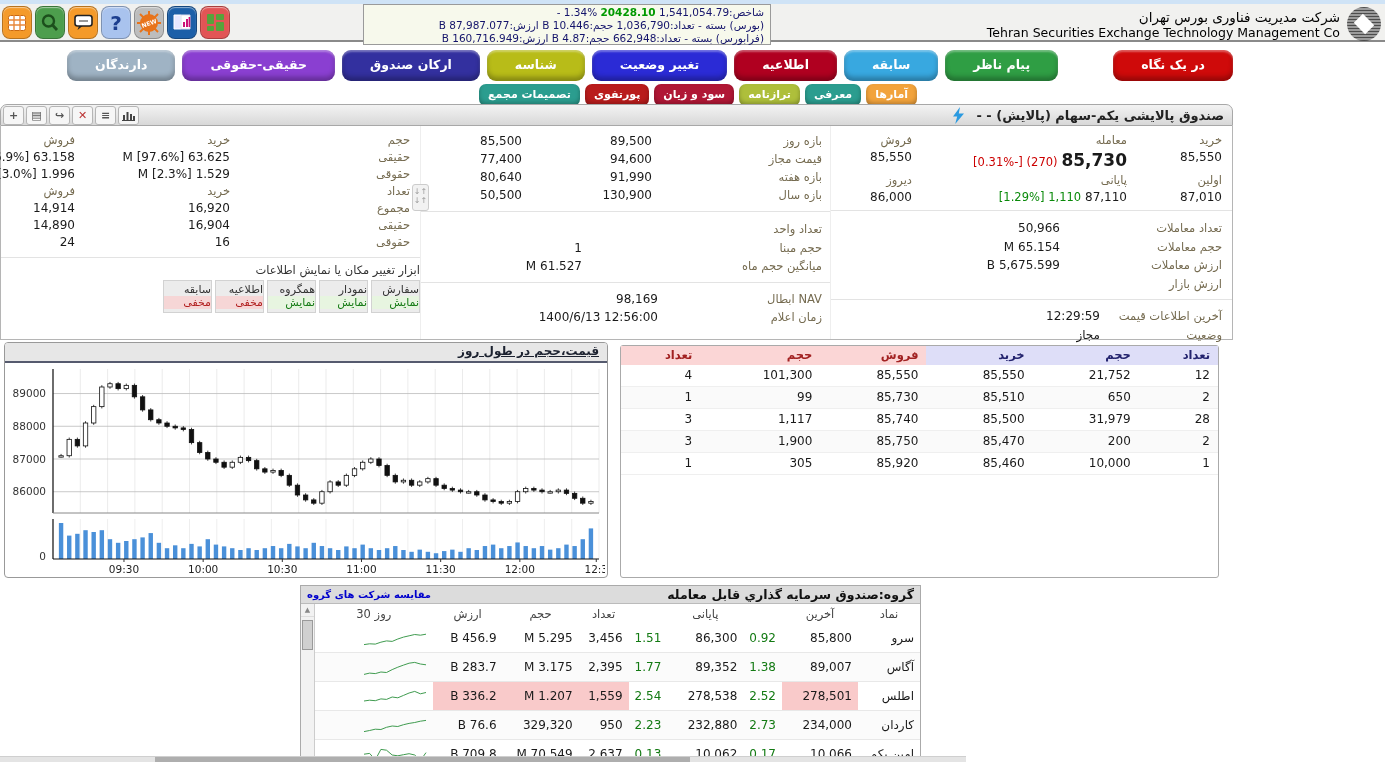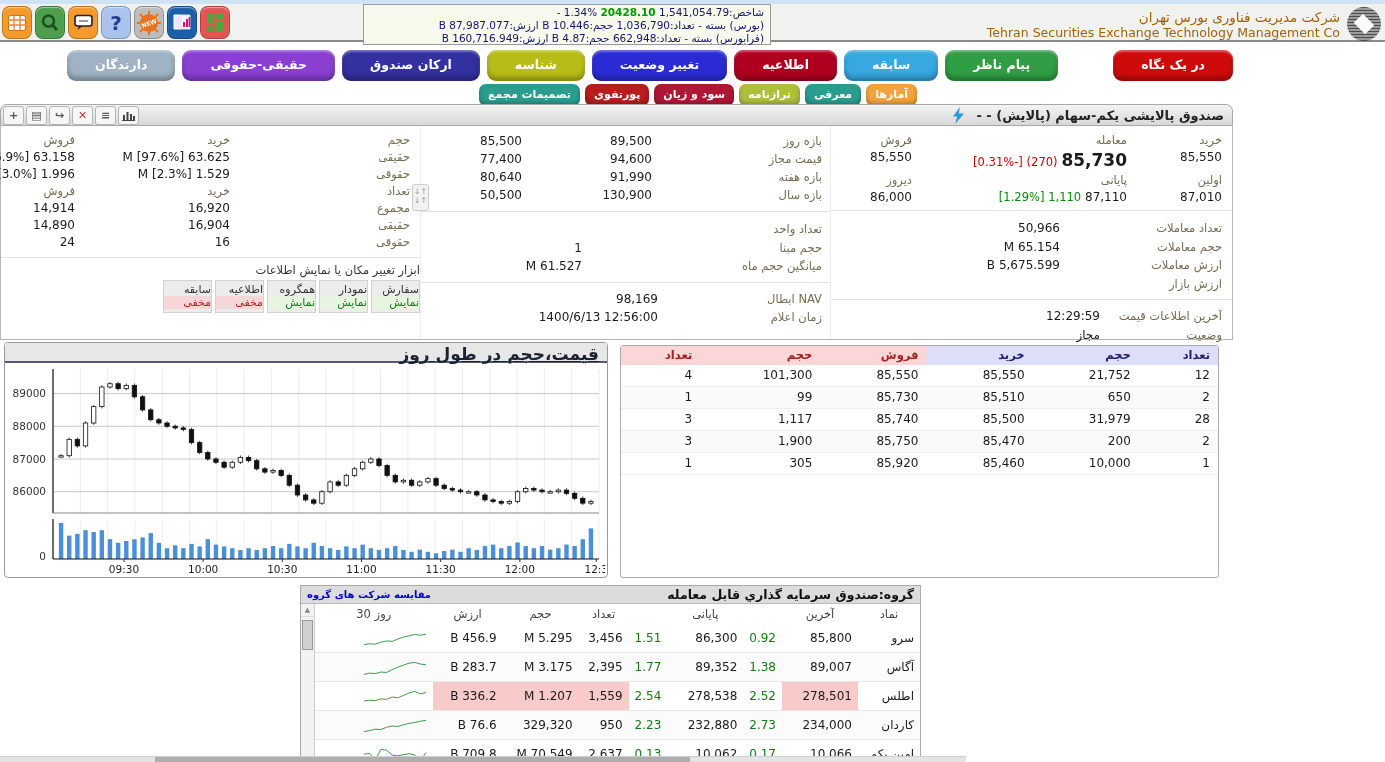--- a/index.html
+++ b/index.html
@@ -7,21 +7,21 @@
 #page{position:relative;width:1385px;height:762px;background:#fff;font-family:"DejaVu Sans",sans-serif;font-size:12px;color:#1a1a1a;overflow:hidden}
 .topstrip{position:absolute;top:0;left:0;right:0;height:4px;background:#cfe3f6}
 .appbar{position:absolute;top:4px;left:0;right:0;height:38px;background:#f1f1ef;border-bottom:2px solid #8a8a8a}
 .appicons{position:absolute;left:2px;top:2px;display:flex;gap:3px}
 .appicon{width:30px;height:33px;border-radius:8px;display:flex;align-items:center;justify-content:center;border:1px solid rgba(0,0,0,.25);box-shadow:inset 0 1px 1px rgba(255,255,255,.5)}
 .marketbox{position:absolute;left:363px;top:0;width:408px;height:41px;background:#f7f9ec;border:1px solid #9a9a9a;color:#14146b;font-size:10.5px;direction:rtl;text-align:right;padding:1px 6px;line-height:12.8px;white-space:nowrap}
 .marketbox .grn{font-weight:bold}
 .brand{position:absolute;right:4px;top:3px;display:flex;direction:rtl;align-items:center;gap:7px}
 .brand-logo{width:34px;height:34px;border-radius:50%;background:repeating-linear-gradient(0deg,#4c4c4c 0 1.5px,#9b9b9b 1.5px 3px);position:relative;flex:0 0 auto}
 .brand-logo::after{content:"";position:absolute;left:9px;top:9px;width:16px;height:16px;background:#fff;transform:rotate(45deg) scaleY(.8)}
-.brand-text{color:#a16207}
+.brand-text{color:#000000}
 .brand-fa{font-size:13.5px}
 .brand-en{font-size:12.5px}
 .tabs1{position:absolute;top:50px;right:152px;display:flex;direction:rtl;gap:7px}
 .tab1{color:#fff;font-weight:bold;font-size:12.5px;padding:7px 28px 9px;border-radius:9px;box-shadow:inset 0 -4px 5px rgba(0,0,0,.28),inset 0 2px 2px rgba(255,255,255,.35);cursor:pointer;white-space:nowrap}
 .tabs2{position:absolute;top:84px;right:468px;display:flex;direction:rtl;gap:5px}
 .tab2{color:#fff;font-weight:bold;font-size:11px;padding:4px 9px 5px;border-radius:7px;box-shadow:inset 0 -3px 4px rgba(0,0,0,.28);cursor:pointer;white-space:nowrap}
 .titlebar{position:absolute;top:104px;left:0;width:1233px;height:22px;background:linear-gradient(#f3f3f3,#d8d8d8);border:1px solid #a8a8a8;border-radius:7px 7px 0 0;display:flex;direction:rtl;align-items:center;gap:12px;padding:0 8px;font-size:13px;font-weight:bold;color:#222}
 .miniicons{position:absolute;left:2px;top:1px;display:flex;gap:2px;direction:ltr}
 .minibtn{width:21px;height:19px;background:#f6f6f6;border:1px solid #b5b5b5;border-radius:3px;display:flex;align-items:center;justify-content:center;font-size:11px;color:#555;cursor:pointer}
 .mainpanel{position:absolute;top:126px;left:0;width:1233px;height:214px;background:#fff;border:1px solid #b5b5b5;border-top:none;direction:rtl;display:flex;align-items:stretch}
@@ -46,21 +46,21 @@
 .volgrid{display:grid;grid-template-columns:180px 155px 152px;padding:7px 10px 8px;row-gap:3px;border-bottom:1px solid #e3e3e3}
 .tools{width:262px;margin:5px 0 0 auto;text-align:right}
 .tools-title{font-size:11.5px;color:#333;margin-bottom:3px}
 .toolrow{display:flex;direction:rtl;gap:3px;justify-content:flex-start}
 .toolbtn{background:#ececec;border:1px solid #d2d2d2;width:49px;font-size:11px;padding:2px 0 3px;cursor:pointer}
 .toolbtn .t{color:#333;display:block}
 .toolbtn .state{display:block;color:#b22222;background:#f6d6d6}
 .toolbtn .state.on{color:#157a15;background:#e7f5e0}
 .adjicon{position:absolute;left:-9px;top:58px;width:17px;height:27px;background:#f2f2f2;border:1px solid #ccc;border-radius:3px;font-size:8px;color:#9a9a9a;text-align:center;line-height:9px;padding-top:2px;cursor:pointer}
 .chartpanel{position:absolute;left:4px;top:342px;width:604px;height:236px;border:1px solid #999;border-radius:4px;background:#fff;overflow:hidden}
-.chart-hd{height:20px;background:#e7e7e7;border-bottom:2px solid #555a6e;direction:rtl;font-weight:bold;font-size:17px;color:#1c2230;padding:1px 8px;text-decoration:underline}
+.chart-hd{height:20px;background:#e7e7e7;border-bottom:2px solid #555a6e;direction:rtl;font-weight:bold;font-size:12px;color:#1c2230;padding:1px 8px;text-decoration:underline}
 .obpanel{position:absolute;left:620px;top:345px;width:599px;height:233px;border:1px solid #aaa;border-radius:3px;background:#fff}
 .obtable{width:100%;border-collapse:collapse;direction:rtl;font-size:12px}
 .obtable th{font-size:11.5px;font-weight:bold;padding:2px 8px 3px;text-align:right}
 .obtable th.b{background:#dedef8;color:#23236e}
 .obtable th.s{background:#fbd6d6;color:#a22222}
 .obtable td{padding:3px 8px 4px;text-align:right;border-bottom:1px solid #efefef}
 .obtable tr:nth-child(even) td{background:#fafafa}
 .grouppanel{position:absolute;left:300px;top:585px;width:621px;height:177px;border:1px solid #aaa;background:#fff;overflow:hidden}
 .g-hd{height:18px;background:#dcdcdc;border-bottom:1px solid #bbb;display:flex;direction:rtl;justify-content:space-between;align-items:center;padding:0 6px}
 .g-title{font-size:12.5px;font-weight:bold;color:#111}

